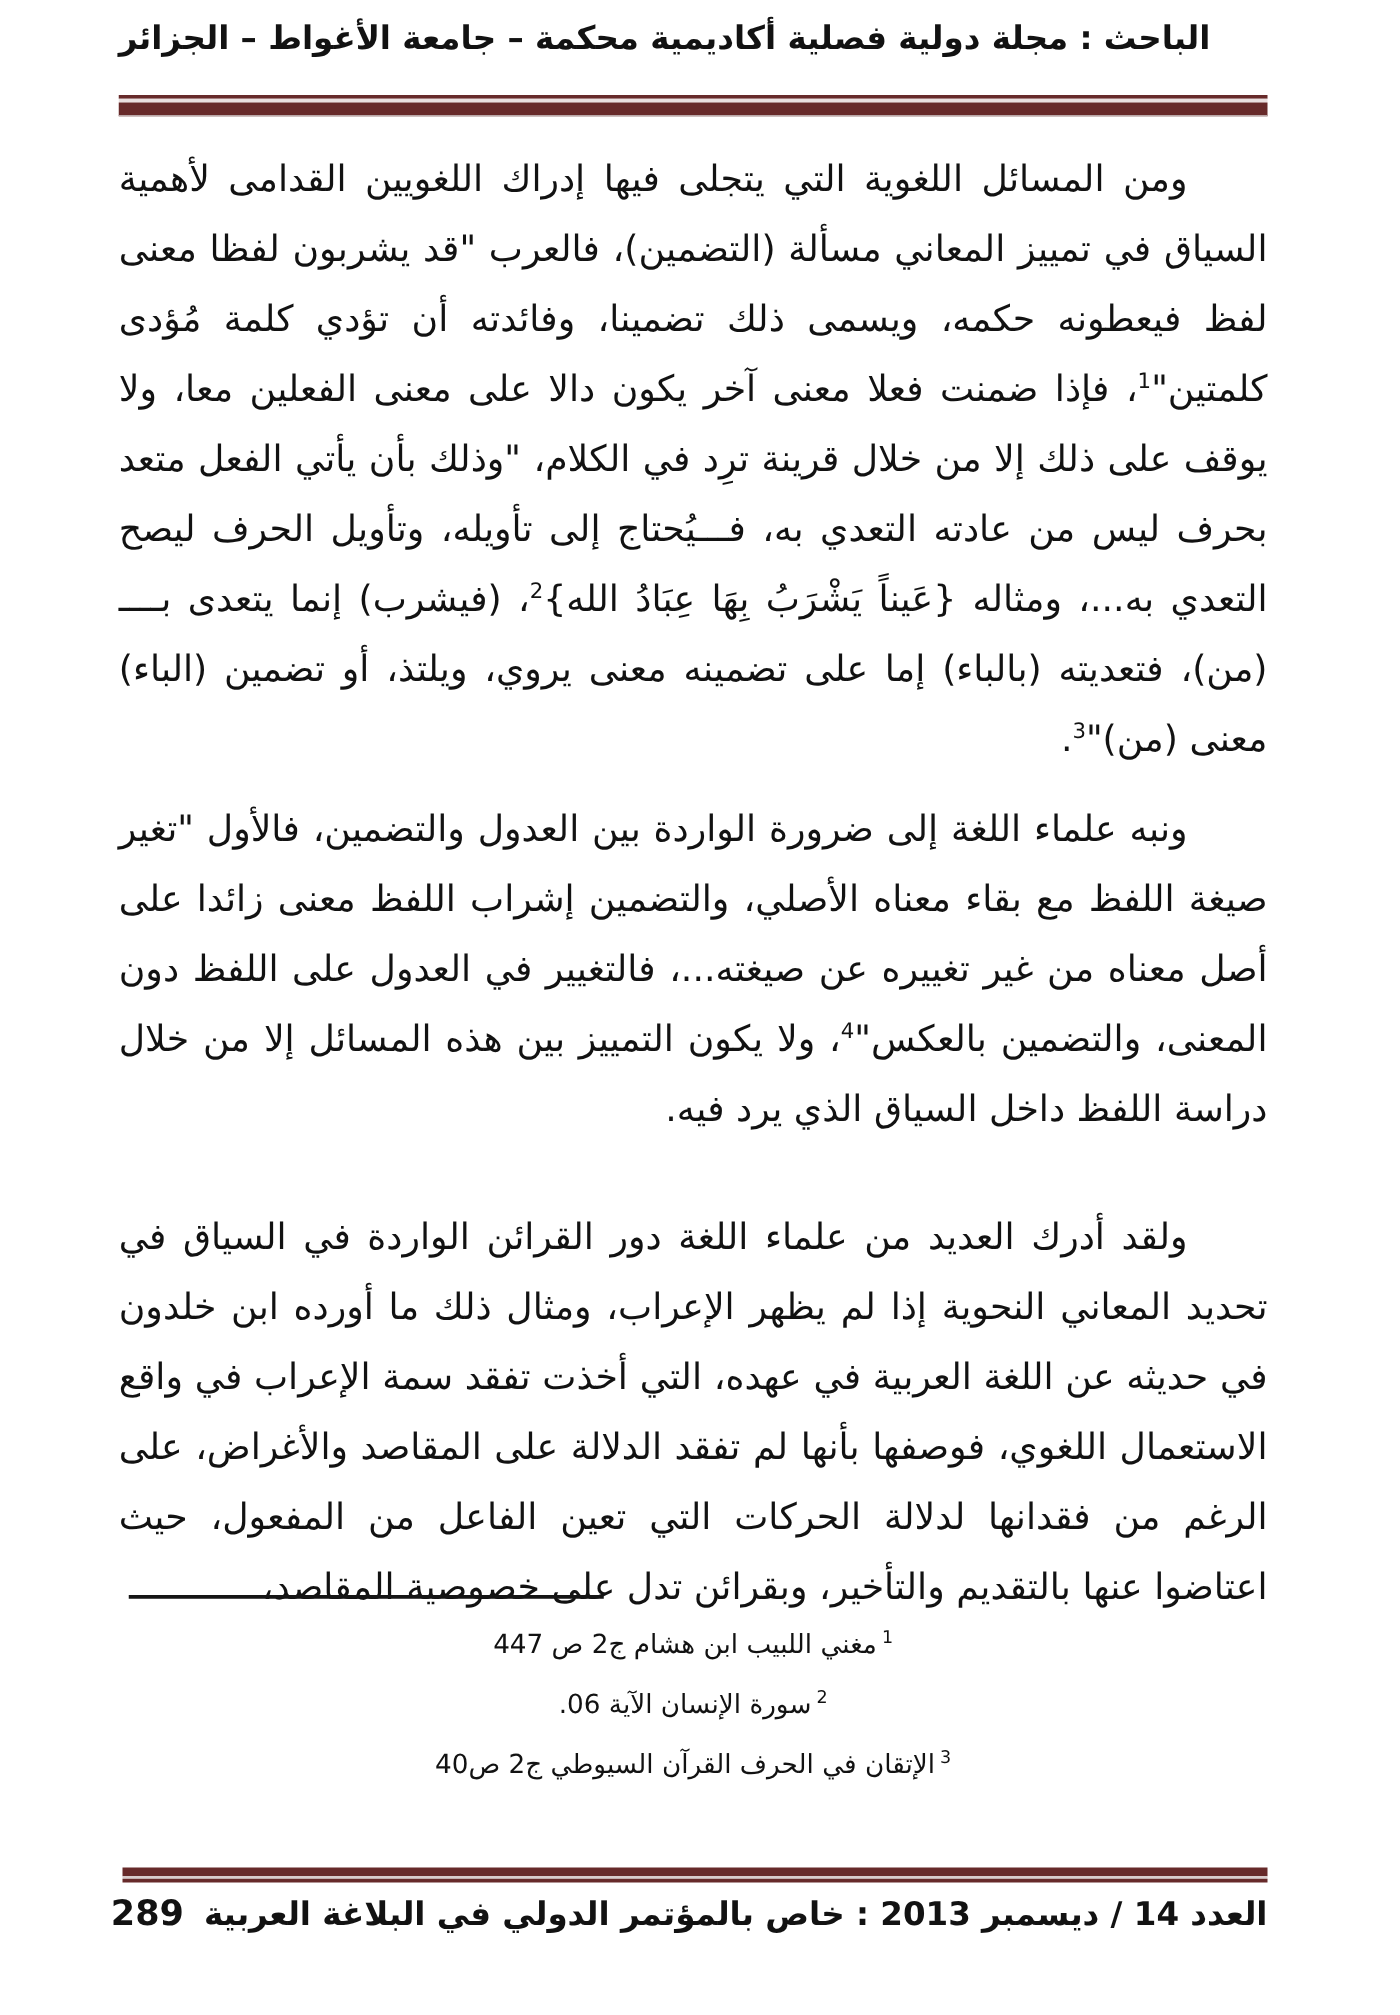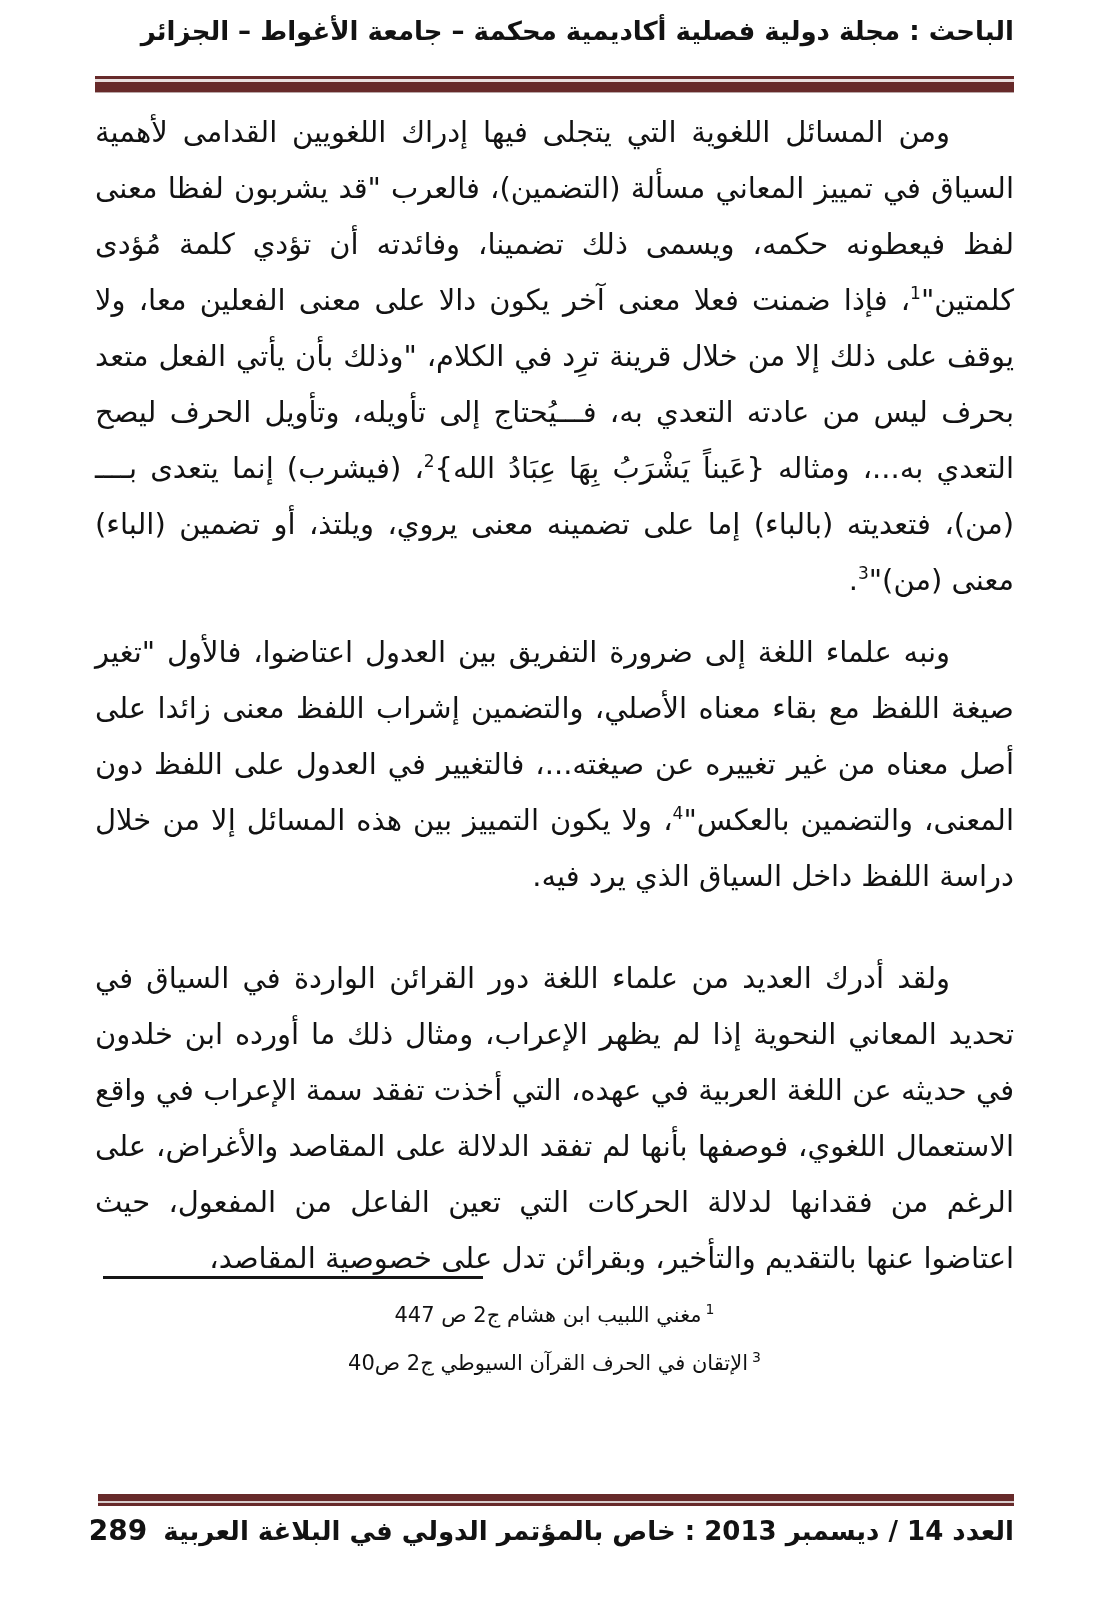--- a/index.html
+++ b/index.html
@@ -8,33 +8,33 @@
     width:1120px;height:1612px;
     background:#ffffff;
     overflow:hidden;
     font-family:"DejaVu Sans", sans-serif;
     color:#121212;
     direction:rtl;
   }
   
   .header{
     position:absolute;top:16px;right:106px;left:95px;
-    text-align:right;
+    text-align:left;
     font-weight:bold;
     font-size:26px;
     letter-spacing:0;
     white-space:nowrap;
   }
   .header-rule{position:absolute;top:76px;right:106px;left:95px;}
   .rule-thin{height:3px;background:var(--accent,#672a2a);}
   .rule-gap{height:3px;background:#e9dfdf;}
   .rule-thick{height:10px;background:var(--accent,#672a2a);border-bottom:1px solid #b9a7a7;}
   
   .body-text{
-    position:absolute;top:104px;right:106px;left:95px;
+    position:absolute;top:115px;right:106px;left:95px;
     font-size:29px;
     line-height:56px;
     text-align:justify;
     text-justify:inter-word;
   }
   .para{margin:0;text-indent:64px;}
   .para + .para{margin-top:16px;}
   .para.spaced{margin-top:46px;}
   sup.fn-ref{
     font-size:17px;
@@ -91,29 +91,30 @@
   <div class="header">الباحث : مجلة دولية فصلية أكاديمية محكمة – جامعة الأغواط – الجزائر</div>
   <div class="header-rule">
     <div class="rule-thin"></div>
     <div class="rule-gap"></div>
     <div class="rule-thick"></div>
   </div>
 
   <div class="body-text">
     <p class="para"><span>ومن المسائل اللغوية التي يتجلى فيها إدراك اللغويين القدامى لأهمية السياق في تمييز المعاني مسألة (التضمين)، فالعرب "قد يشربون لفظا معنى لفظ فيعطونه حكمه، ويسمى ذلك تضمينا، وفائدته أن تؤدي كلمة مُؤدى كلمتين"</span><sup class="fn-ref">1</sup><span>، فإذا ضمنت فعلا معنى آخر يكون دالا على معنى الفعلين معا، ولا يوقف على ذلك إلا من خلال قرينة ترِد في الكلام، "وذلك بأن يأتي الفعل متعد بحرف ليس من عادته التعدي به، فـــيُحتاج إلى تأويله، وتأويل الحرف ليصح التعدي به...، ومثاله {عَيناً يَشْرَبُ بِهَا عِبَادُ الله}</span><sup class="fn-ref">2</sup><span>، (فيشرب) إنما يتعدى بــــ (من)، فتعديته (بالباء) إما على تضمينه معنى يروي، ويلتذ، أو تضمين (الباء) معنى (من)"</span><sup class="fn-ref">3</sup><span>.</span></p>
 
-    <p class="para"><span>ونبه علماء اللغة إلى ضرورة التفريق بين العدول اعتاضوا، فالأول "تغير صيغة اللفظ مع بقاء معناه الأصلي، والتضمين إشراب اللفظ معنى زائدا على أصل معناه من غير تغييره عن صيغته...، فالتغيير في العدول على اللفظ دون المعنى، والتضمين بالعكس"</span><sup class="fn-ref">4</sup><span>، ولا يكون التمييز بين هذه المسائل إلا من خلال دراسة اللفظ داخل السياق الذي يرد فيه.</span></p>
+    <p class="para"><span>ونبه علماء اللغة إلى ضرورة الواردة بين العدول والتضمين، فالأول "تغير صيغة اللفظ مع بقاء معناه الأصلي، والتضمين إشراب اللفظ معنى زائدا على أصل معناه من غير تغييره عن صيغته...، فالتغيير في العدول على اللفظ دون المعنى، والتضمين بالعكس"</span><sup class="fn-ref">4</sup><span>، ولا يكون التمييز بين هذه المسائل إلا من خلال دراسة اللفظ داخل السياق الذي يرد فيه.</span></p>
 
     <p class="para spaced"><span>ولقد أدرك العديد من علماء اللغة دور القرائن الواردة في السياق في تحديد المعاني النحوية إذا لم يظهر الإعراب، ومثال ذلك ما أورده ابن خلدون في حديثه عن اللغة العربية في عهده، التي أخذت تفقد سمة الإعراب في واقع الاستعمال اللغوي، فوصفها بأنها لم تفقد الدلالة على المقاصد والأغراض، على الرغم من فقدانها لدلالة الحركات التي تعين الفاعل من المفعول، حيث اعتاضوا عنها بالتقديم والتأخير، وبقرائن تدل على خصوصية المقاصد،</span></p>
   </div>
 
   <div class="footnotes">
     <div class="fn-sep"></div>
     <div class="fn-list">
       <div class="footnote"><sup>1</sup><span>مغني اللبيب ابن هشام ج2 ص 447</span></div>
+      <div class="footnote"><sup>2</sup><span>سورة الإنسان الآية 06.</span></div>
       <div class="footnote"><sup>3</sup><span>الإتقان في الحرف القرآن السيوطي ج2 ص40</span></div>
     </div>
   </div>
 
   <div class="footer">
     <div class="footer-rule">
       <div class="rule-a"></div>
       <div class="rule-b"></div>
       <div class="rule-c"></div>
     </div>

